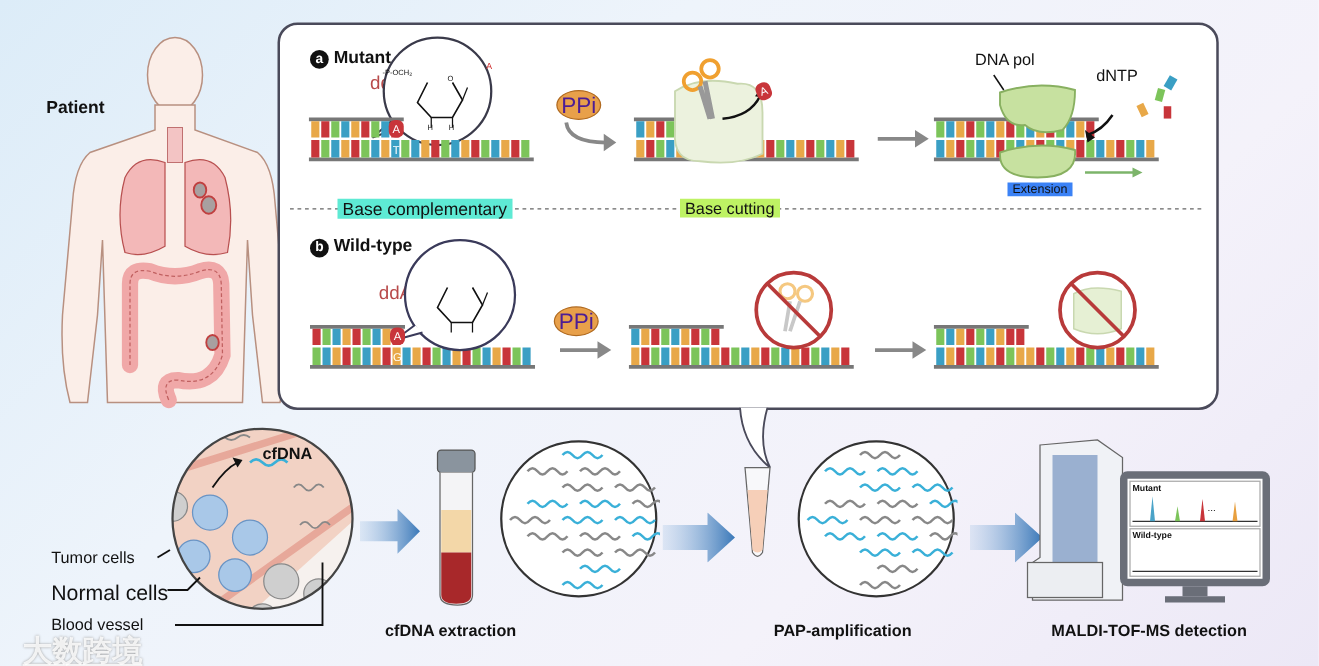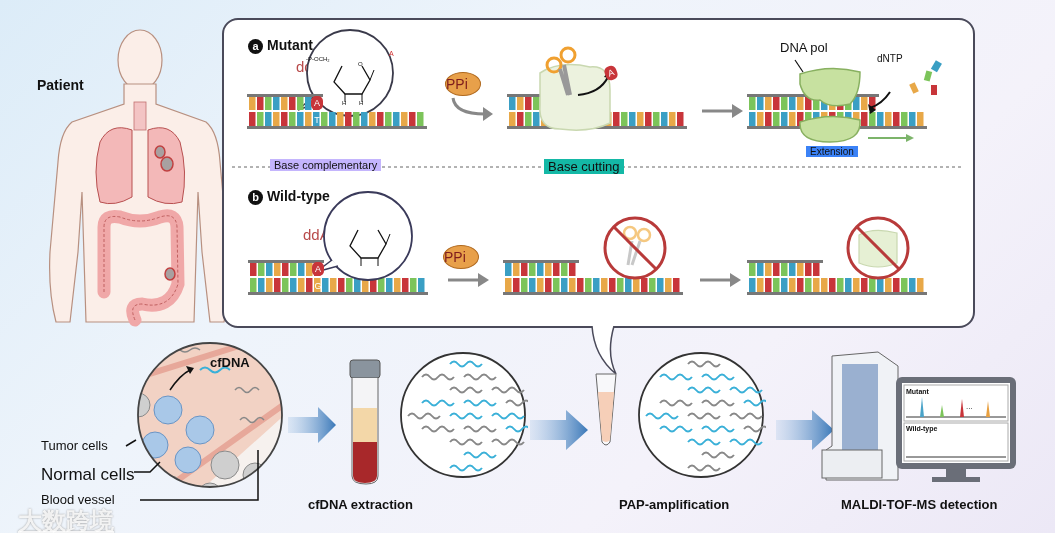--- a/index.html
+++ b/index.html
@@ -7,21 +7,21 @@
     background:linear-gradient(135deg,#dcecf8 0%,#eef4fb 35%,#f4f2fa 70%,#ece8f6 100%);
     font-family:"Liberation Sans",sans-serif;color:#111;}
   .abs{position:absolute;}
   .lbl{position:absolute;font-family:"Liberation Sans",sans-serif;white-space:nowrap;}
   .bold{font-weight:bold;}
   #panel{position:absolute;left:222px;top:18px;width:753px;height:310px;background:#fff;
     border:2px solid #4a4a5a;border-radius:16px;box-sizing:border-box;}
   .circ-letter{display:inline-block;width:15px;height:15px;border-radius:50%;background:#111;color:#fff;
     font-size:11px;text-align:center;line-height:15px;font-weight:bold;margin-right:4px;}
   .ppi{position:absolute;width:34px;height:22px;border-radius:50%;background:#e8a04a;border:1px solid #b06a20;
-    font-size:14px;text-align:left;line-height:22px;color:#7f1d1d;}
+    font-size:18px;text-align:center;line-height:22px;color:#4c1d95;}
   .dna{position:absolute;}
   .arrow-gray{position:absolute;}
 </style>
 </head>
 <body>
 
 <svg class="abs" style="left:20px;top:22px;" width="210" height="310">
   <g>
     <ellipse cx="120" cy="38" rx="22" ry="30" fill="#fbeee8" stroke="#b89080" stroke-width="1.2"></ellipse>
     <path d="M104 62 L104 82 L52 100 Q40 110 38 140 L30 230 Q28 270 36 300 L50 300 L58 230 L62 170 L66 300 L174 300 L178 170 L182 230 L190 300 L204 300 Q210 270 208 230 L200 140 Q198 110 186 100 L136 82 L136 62 Z" fill="#fbeee8" stroke="#b89080" stroke-width="1.2"></path>
@@ -306,33 +306,33 @@
   <path d="M10 58 Q40 48 70 56 Q72 78 40 78 Q10 78 10 60 Z" fill="#c7e1a0" stroke="#88b060" stroke-width="1.5"></path>
   <path d="M80 44 Q92 40 100 28" fill="none" stroke="#111" stroke-width="2"></path>
     <polygon points="78,40 86,46 80,50" fill="#111"></polygon>
   <line x1="78" y1="74" x2="118" y2="74" stroke="#7cb46a" stroke-width="2"></line>
     <polygon points="116,70 124,74 116,78" fill="#7cb46a"></polygon>
 </svg>
 <div class="lbl" style="left:760px;top:40px;font-size:13px;margin-left:20px;">DNA pol</div>
 <svg class="abs" style="left:793px;top:58px;" width="14" height="16">
     <line x1="2" y1="2" x2="10" y2="14" stroke="#111" stroke-width="1.2"></line>
   </svg>
-<div class="lbl" style="left:877px;top:53px;font-size:10px;">dNTP</div>
+<div class="lbl" style="left:877px;top:53px;font-size:13px;">dNTP</div>
 <svg class="abs" style="left:895px;top:55px;" width="60" height="40">
   <rect x="38" y="6" width="7" height="10" fill="#3a9fc4" transform="rotate(30 41 11)"></rect>
   <rect x="30" y="16" width="6" height="10" fill="#7cc45a" transform="rotate(15 33 21)"></rect>
   <rect x="36" y="30" width="6" height="10" fill="#c8353a"></rect>
   <rect x="16" y="28" width="6" height="10" fill="#e8a848" transform="rotate(-25 19 33)"></rect>
 </svg>
 
 <svg class="abs" style="left:232px;top:160px;" width="730" height="14">
   <line x1="0" y1="7" x2="730" y2="7" stroke="#666" stroke-width="1" stroke-dasharray="3 3"></line>
 </svg>
-<div class="lbl" style="left:270px;top:159px;font-size:11px;background:#c4b5fd;padding:0 4px;">Base complementary</div>
-<div class="lbl" style="left:544px;top:159px;font-size:13px;background:#14b8a6;padding:0 4px;">Base cutting</div>
+<div class="lbl" style="left:270px;top:159px;font-size:14px;background:#5eead4;padding:0 4px;">Base complementary</div>
+<div class="lbl" style="left:544px;top:159px;font-size:13px;background:#bef264;padding:0 4px;">Base cutting</div>
 <div class="lbl" style="left:806px;top:146px;font-size:10px;background:#3b82f6;padding:0 4px;">Extension</div>
 
 <div class="lbl bold" style="left:248px;top:188px;font-size:14px;"><span class="circ-letter">b</span><span>Wild-type</span></div>
 <div class="lbl" style="left:303px;top:226px;font-size:15px;color:#b84a4a;">ddA</div>
 <svg class="abs" style="left:310px;top:190px;" width="110" height="100">
   <circle cx="58" cy="46" r="44" fill="#fff" stroke="#3a3a5a" stroke-width="1.8"></circle>
   <path d="M22 70 L6 82 L28 76" fill="#fff" stroke="#3a3a5a" stroke-width="1.5"></path>
   <path d="M48 40 L40 56 L51 68 L68 68 L76 54 L68 40" fill="none" stroke="#111" stroke-width="1.3"></path>
   <line x1="51" y1="68" x2="51" y2="76" stroke="#111"></line>
     <line x1="68" y1="68" x2="68" y2="76" stroke="#111"></line>

